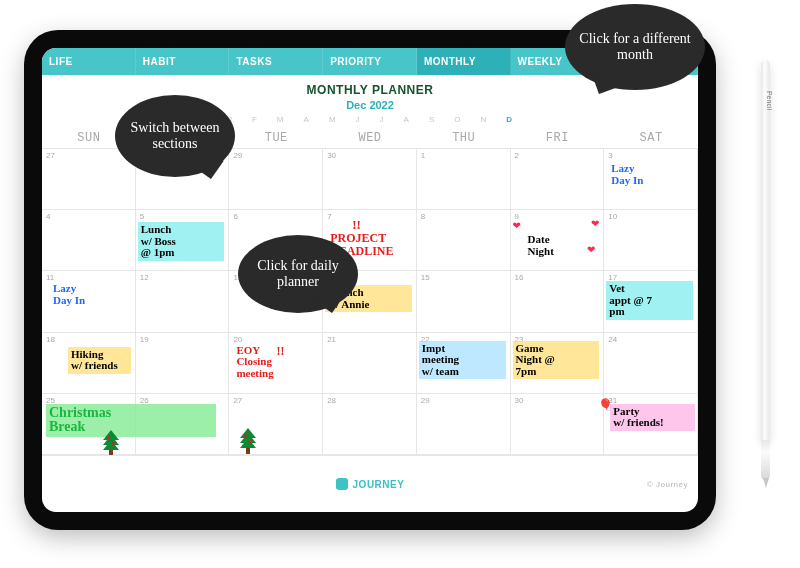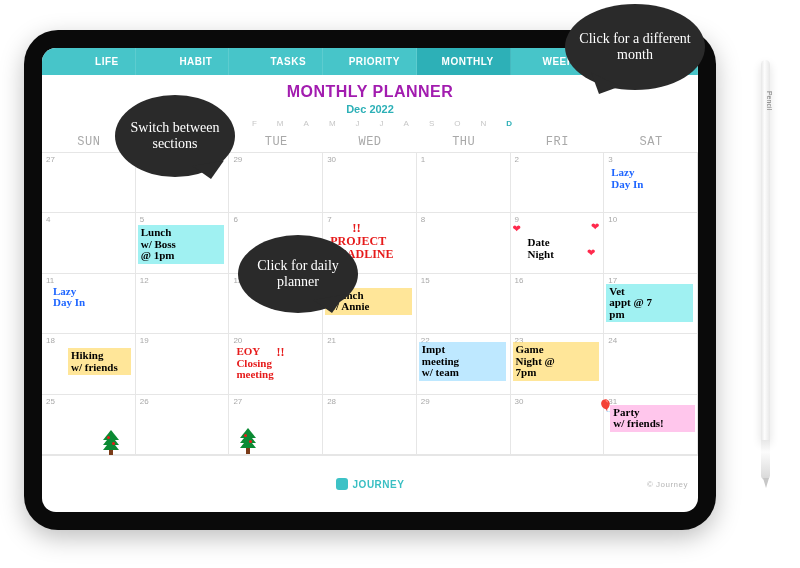--- a/index.html
+++ b/index.html
@@ -33,40 +33,40 @@
     display: flex;
     flex-direction: column;
   }
   
   .tabs {
     display: flex;
     background: #47c5c9;
   }
   .tab {
     flex: 1;
-    text-align: right;
-    padding: 8px 16px;
+    text-align: left;
+    padding: 8px 7px;
     font-size: 10px;
     font-weight: 600;
     letter-spacing: 0.5px;
     color: #fff;
     cursor: pointer;
     border-right: 1px solid rgba(255,255,255,0.12);
   }
   .tab.active {
     background: #2db0b7;
   }
   
   .header-block {
     text-align: center;
     padding: 8px 0 2px;
   }
   .header-title {
-    color: #a21caf;
-    font-size: 16px;
+    color: #14532d;
+    font-size: 12px;
     font-weight: 700;
     letter-spacing: 0.5px;
   }
   .header-sub {
     color: #2db0b7;
     font-size: 11px;
     font-weight: 600;
     margin-top: 2px;
   }
   
@@ -411,20 +411,22 @@
         <div class="entry hl-yellow txt-black" style="top:8px;left:2px;right:4px;">Game
 Night @
 7pm</div>
       </div>
       <div class="cell">
           <span class="daynum">24</span>
         </div>
 
       <div class="cell">
           <span class="daynum">25</span>
+        <div class="entry hl-green txt-green" style="top:10px;left:4px;width:170px;font-size:14px;">Christmas
+Break</div>
         <div class="tree" style="bottom:2px;left:60px;">
             <div class="t1"></div>
             <div class="t2"></div>
             <div class="t3"></div>
             <div class="trunk"></div>
             <span class="dot" style="top:6px;left:5px;"></span>
             <span class="dot" style="top:12px;left:10px;"></span>
           </div>
       </div>
       <div class="cell">

